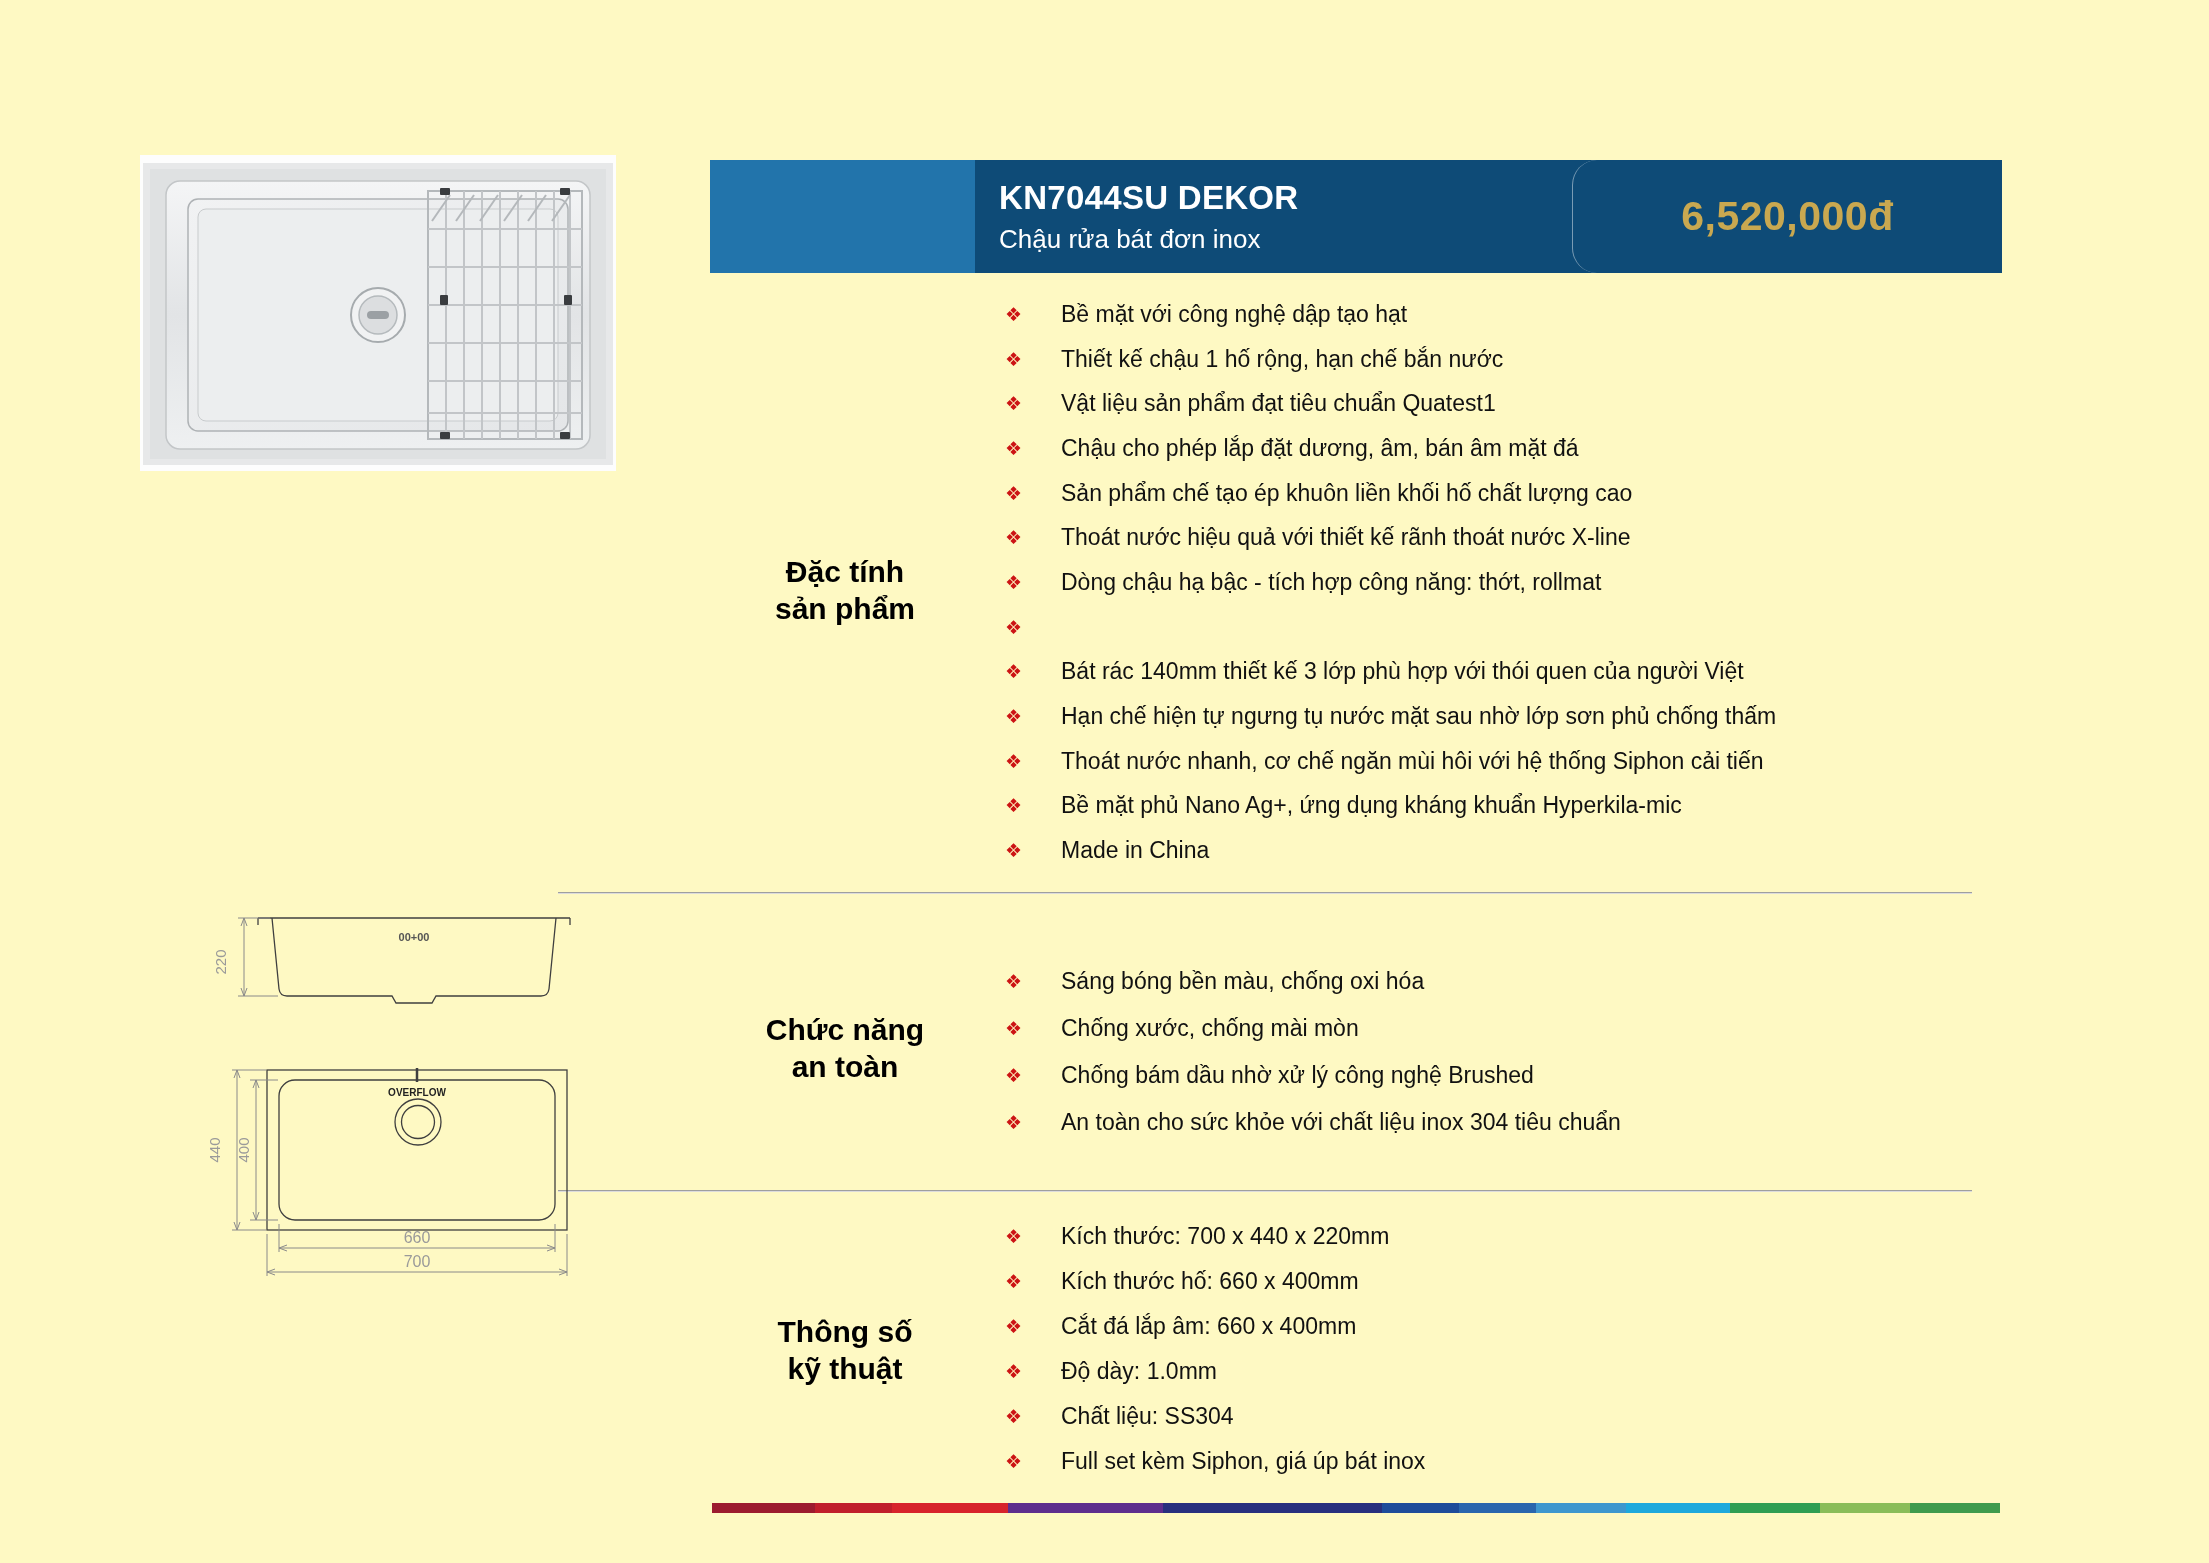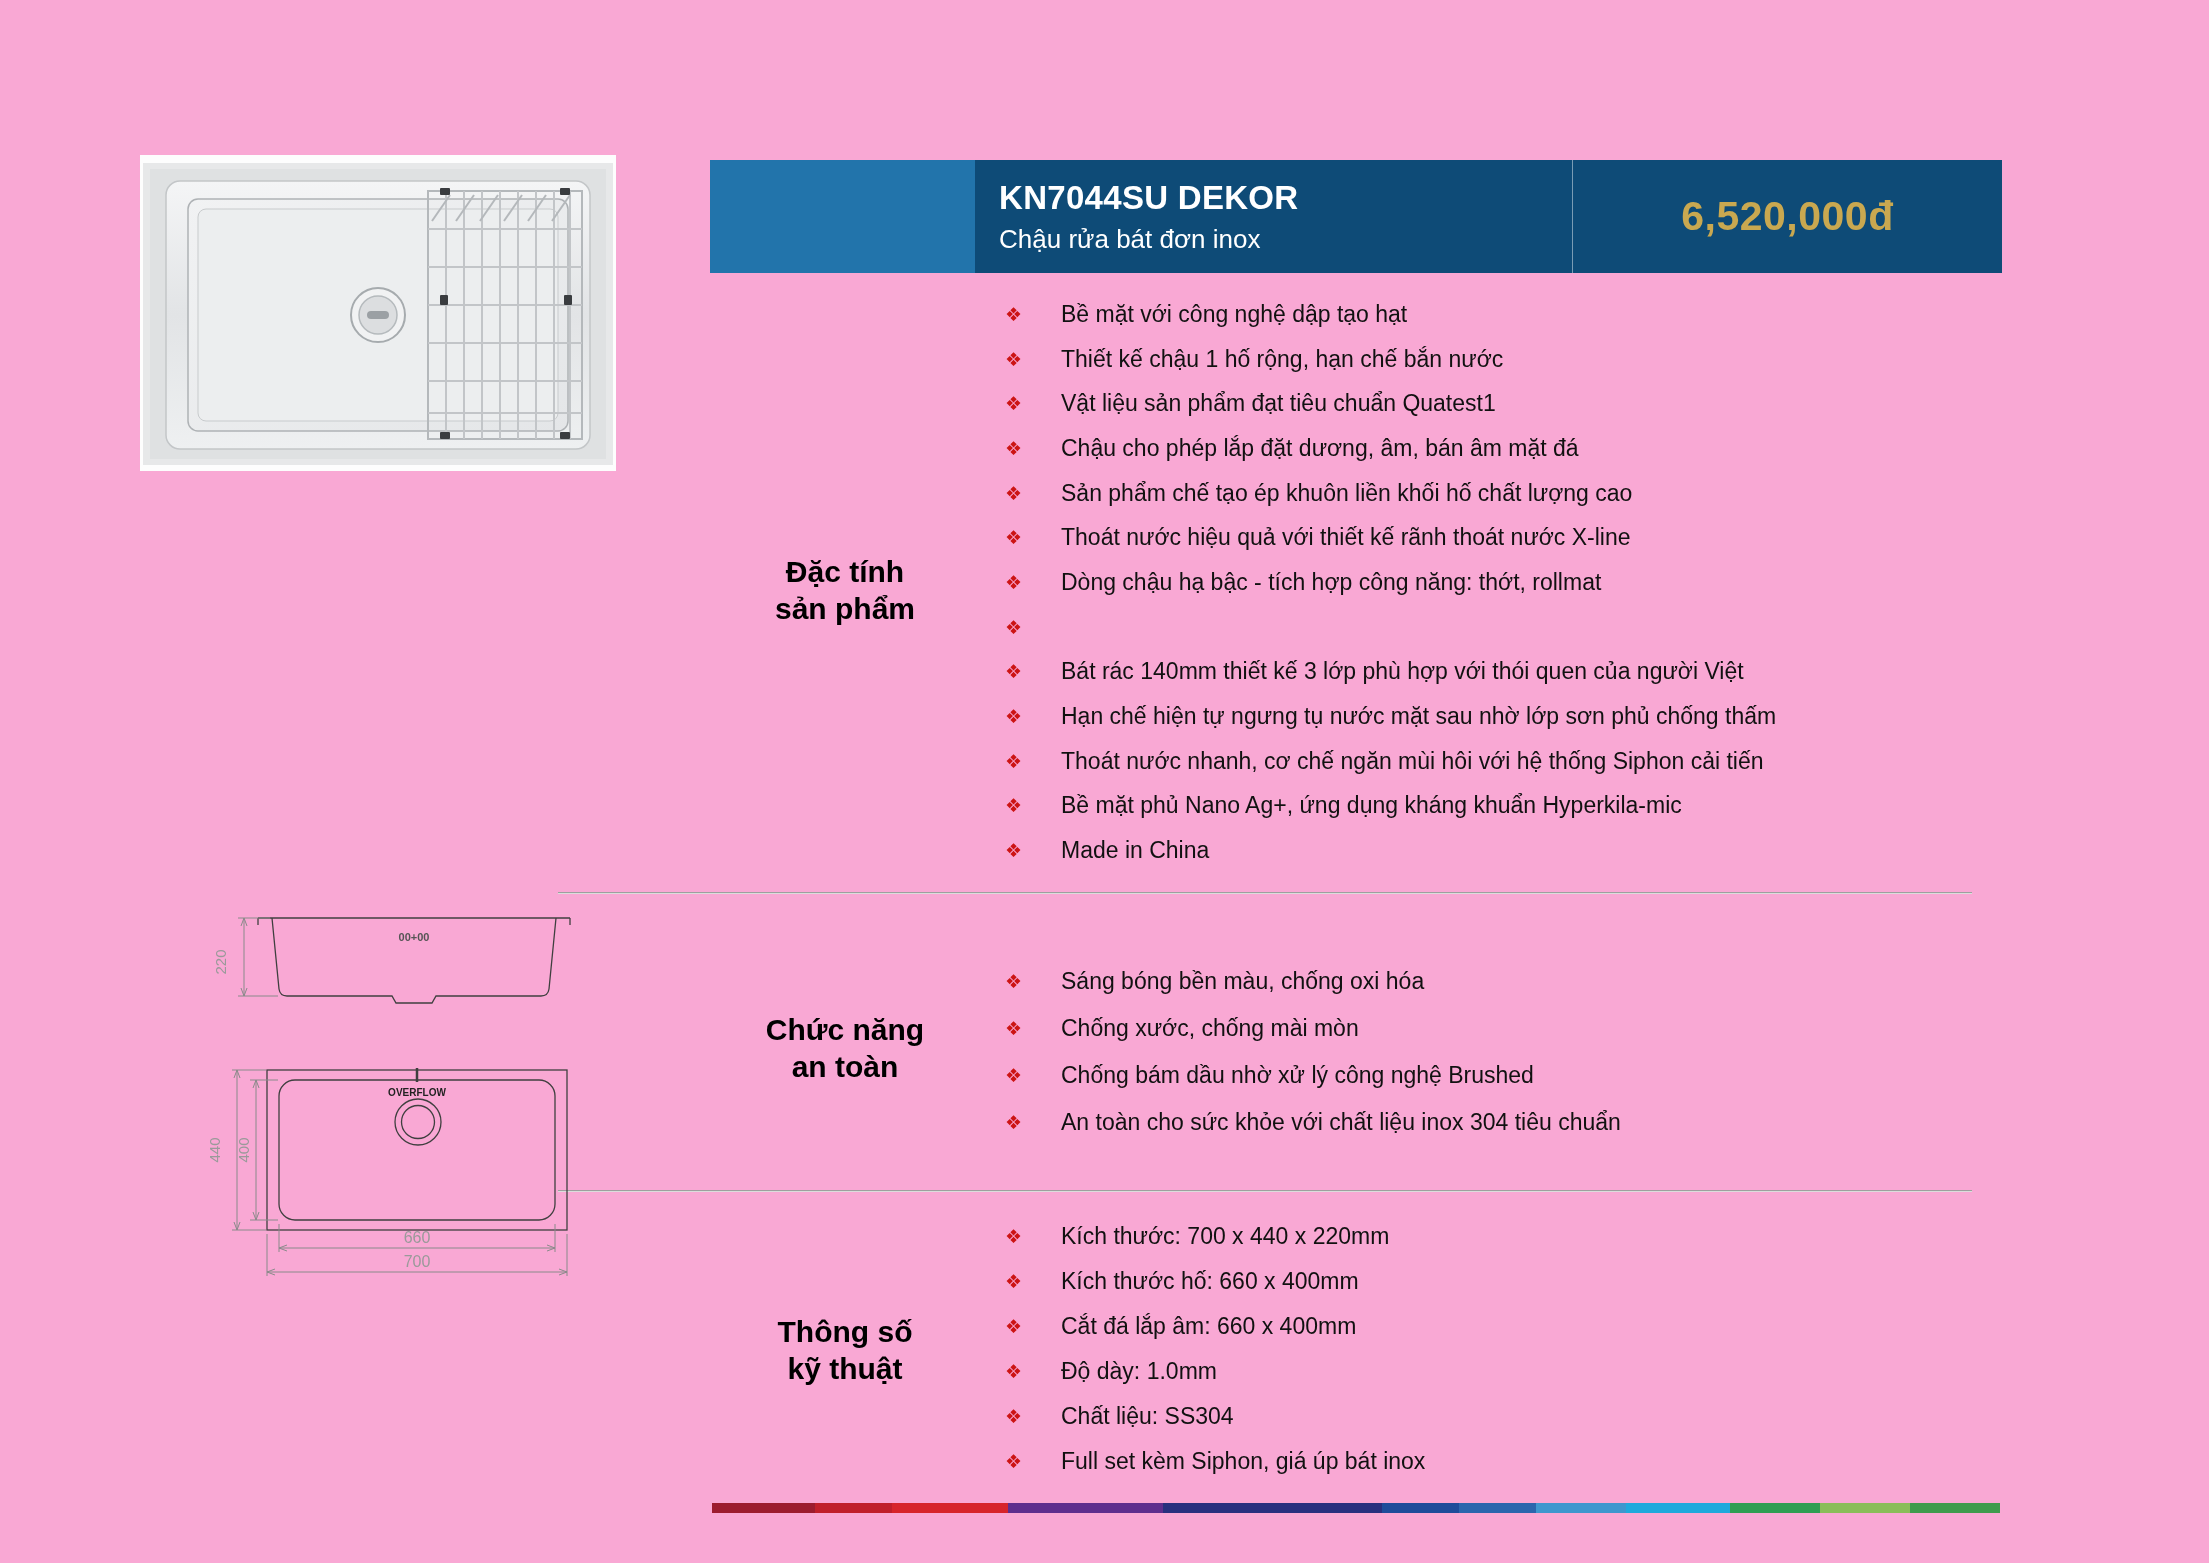--- a/index.html
+++ b/index.html
@@ -1,29 +1,29 @@
 <!DOCTYPE html>
 <html><head>
 <meta charset="utf-8">
 <style>
   * { margin:0; padding:0; box-sizing:border-box; }
   html,body { background:#ffffff; }
   body { font-family:"Liberation Sans","DejaVu Sans",sans-serif; }
-  .page { position:relative; width:2209px; height:1563px; background:#f9a8d4; overflow:hidden; }
+  .page { position:relative; width:2209px; height:1563px; background:#fef9c3; overflow:hidden; }
 
   
   .photo { position:absolute; left:140px; top:155px; width:476px; height:316px; }
 
   
   .header { position:absolute; left:710px; top:160px; width:1292px; height:113px; display:flex; background:#0e4b77; }
   .header-accent { width:265px; height:100%; background:#2274ab; flex:none; }
   .header-titles { width:597px; display:flex; flex-direction:column; justify-content:center; padding-left:24px; color:#ffffff; }
   .model { font-size:33px; font-weight:bold; letter-spacing:.3px; }
   .subtitle { font-size:26px; font-weight:400; margin-top:7px; }
-  .price-block { flex:1; display:flex; align-items:center; justify-content:center; border-left:1px solid rgba(255,255,255,.45); }
+  .price-block { flex:1; display:flex; align-items:center; justify-content:center; border-left:1px solid rgba(255,255,255,.45);border-radius:25px; }
   .price { color:#c9a850; font-size:41px; font-weight:bold; letter-spacing:.5px; }
 
   
   .section-label { position:absolute; left:700px; width:290px; text-align:center; font-weight:bold; font-size:30px; line-height:37px; color:#000; }
   .label-1 { top:553px; }
   .label-2 { top:1011px; }
   .label-3 { top:1313px; }
 
   
   .feature-list { position:absolute; left:1005px; list-style:none; }

